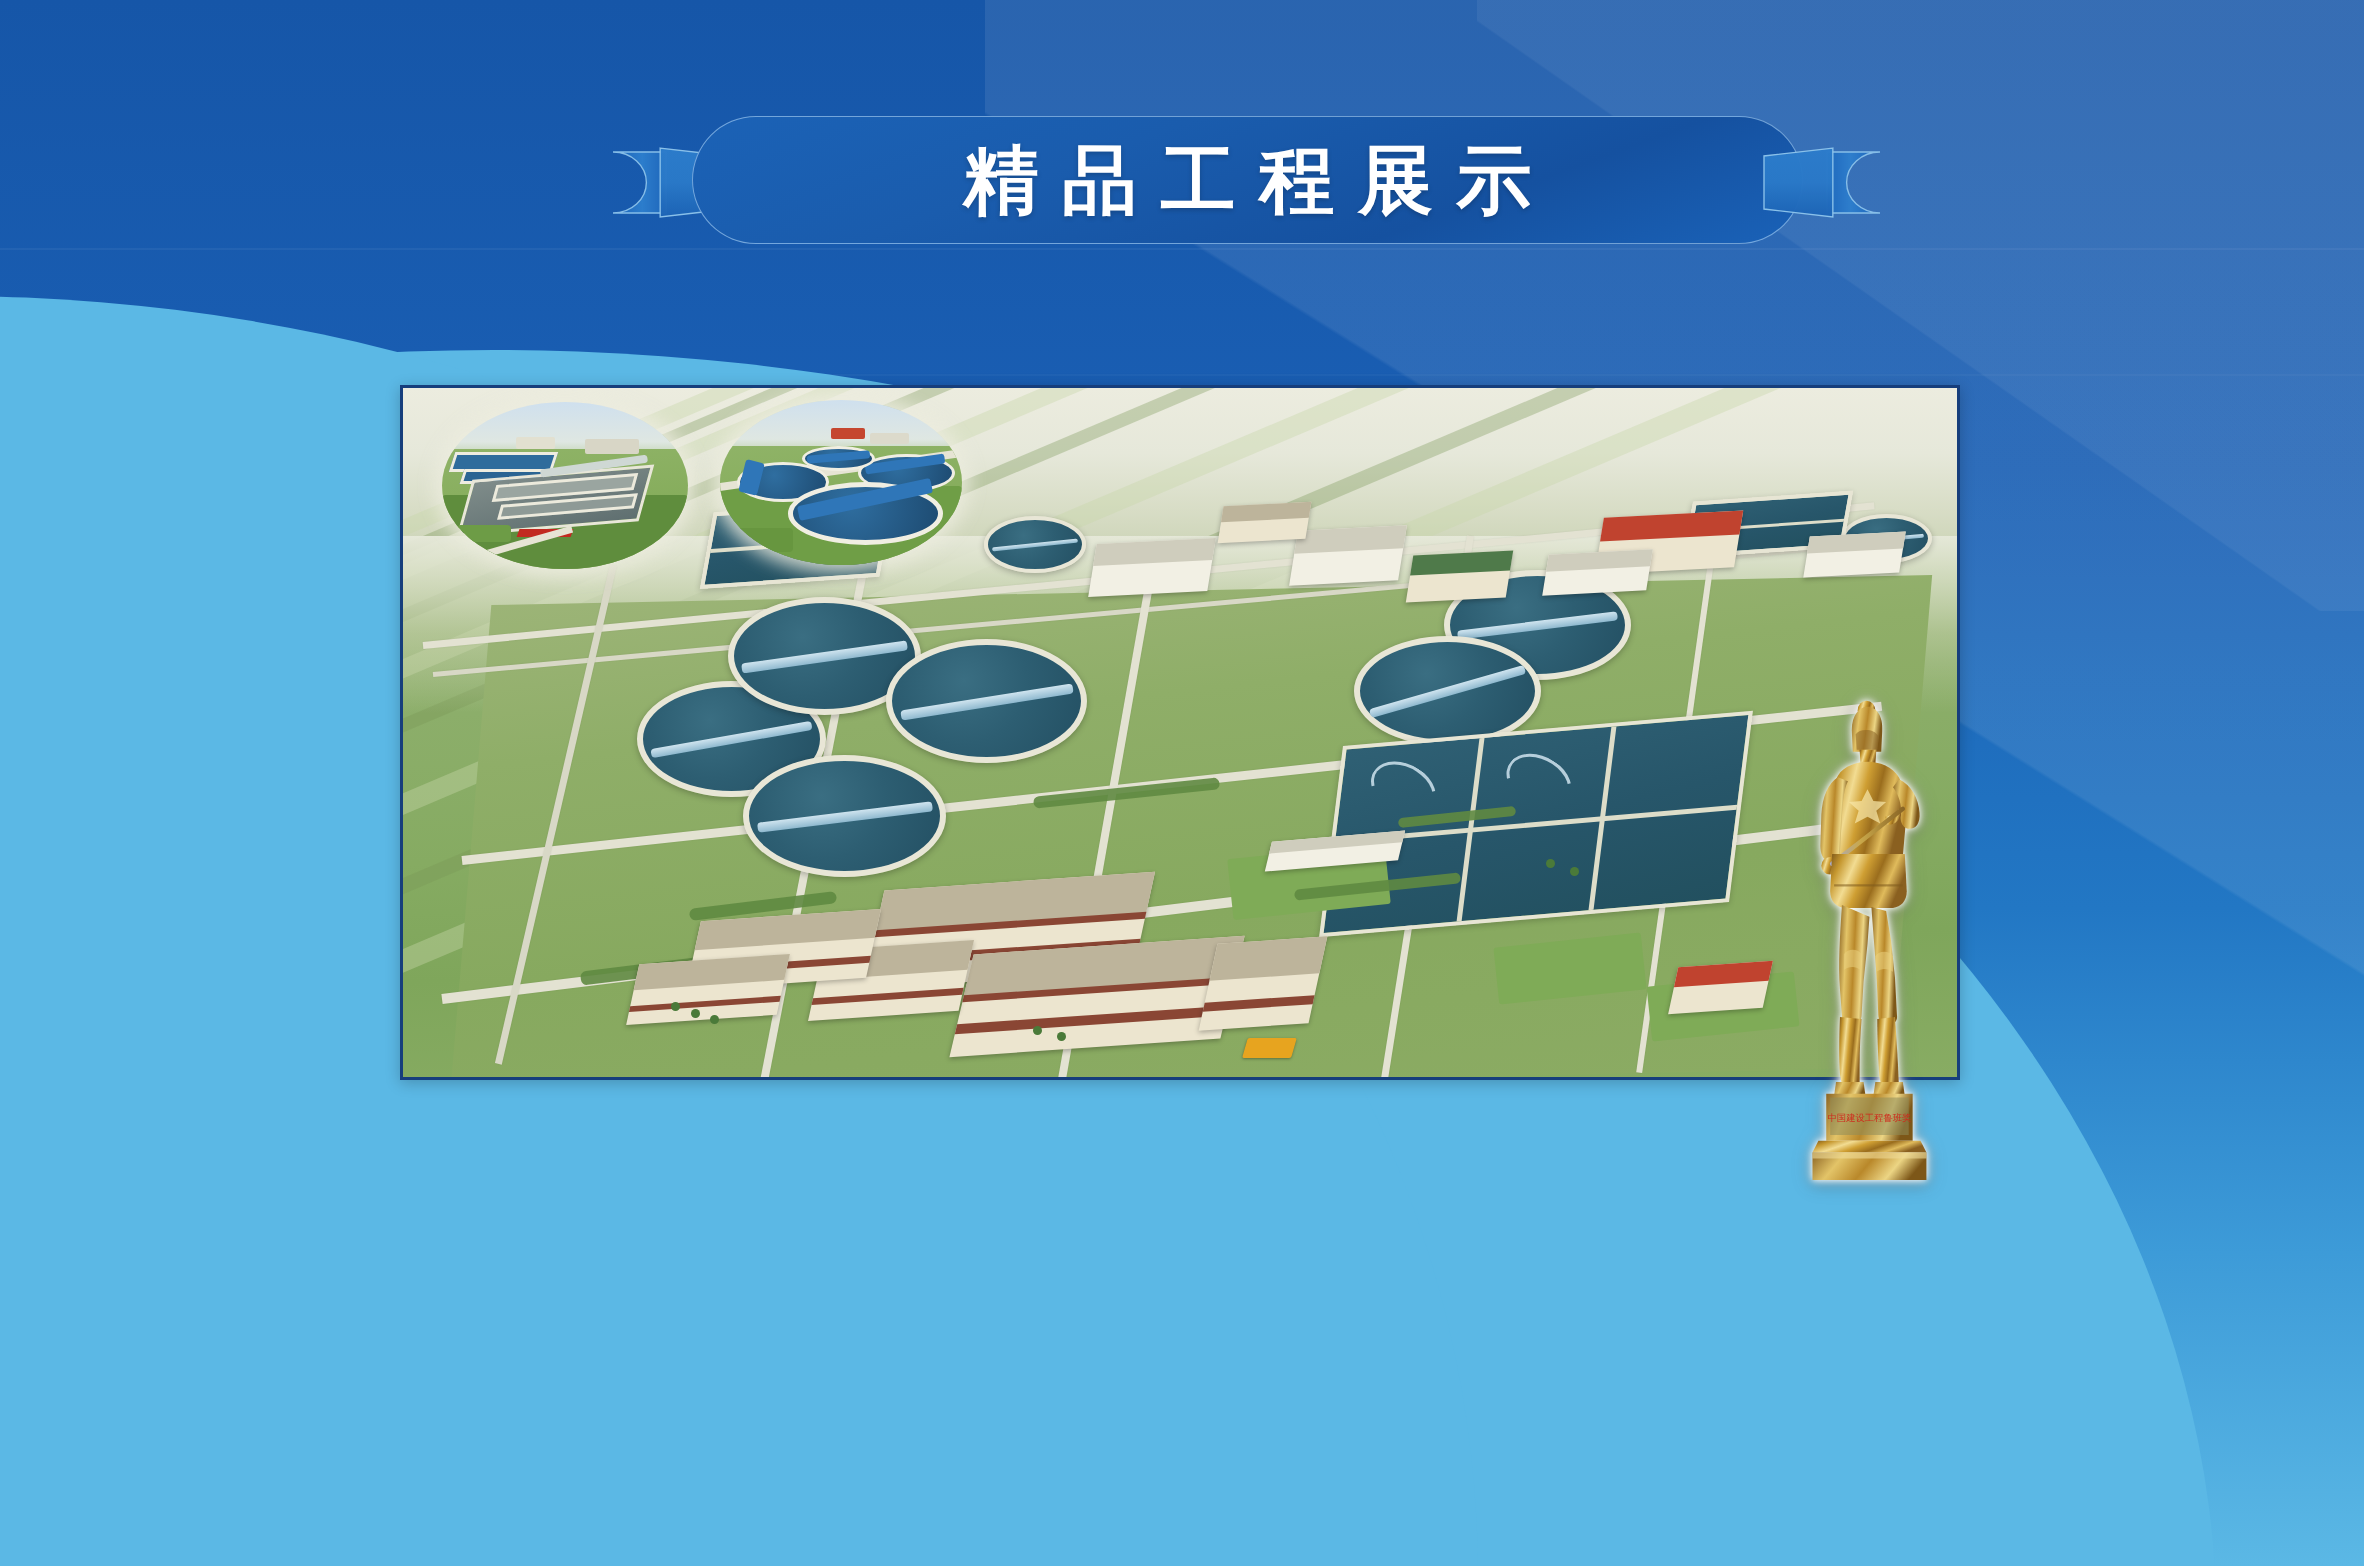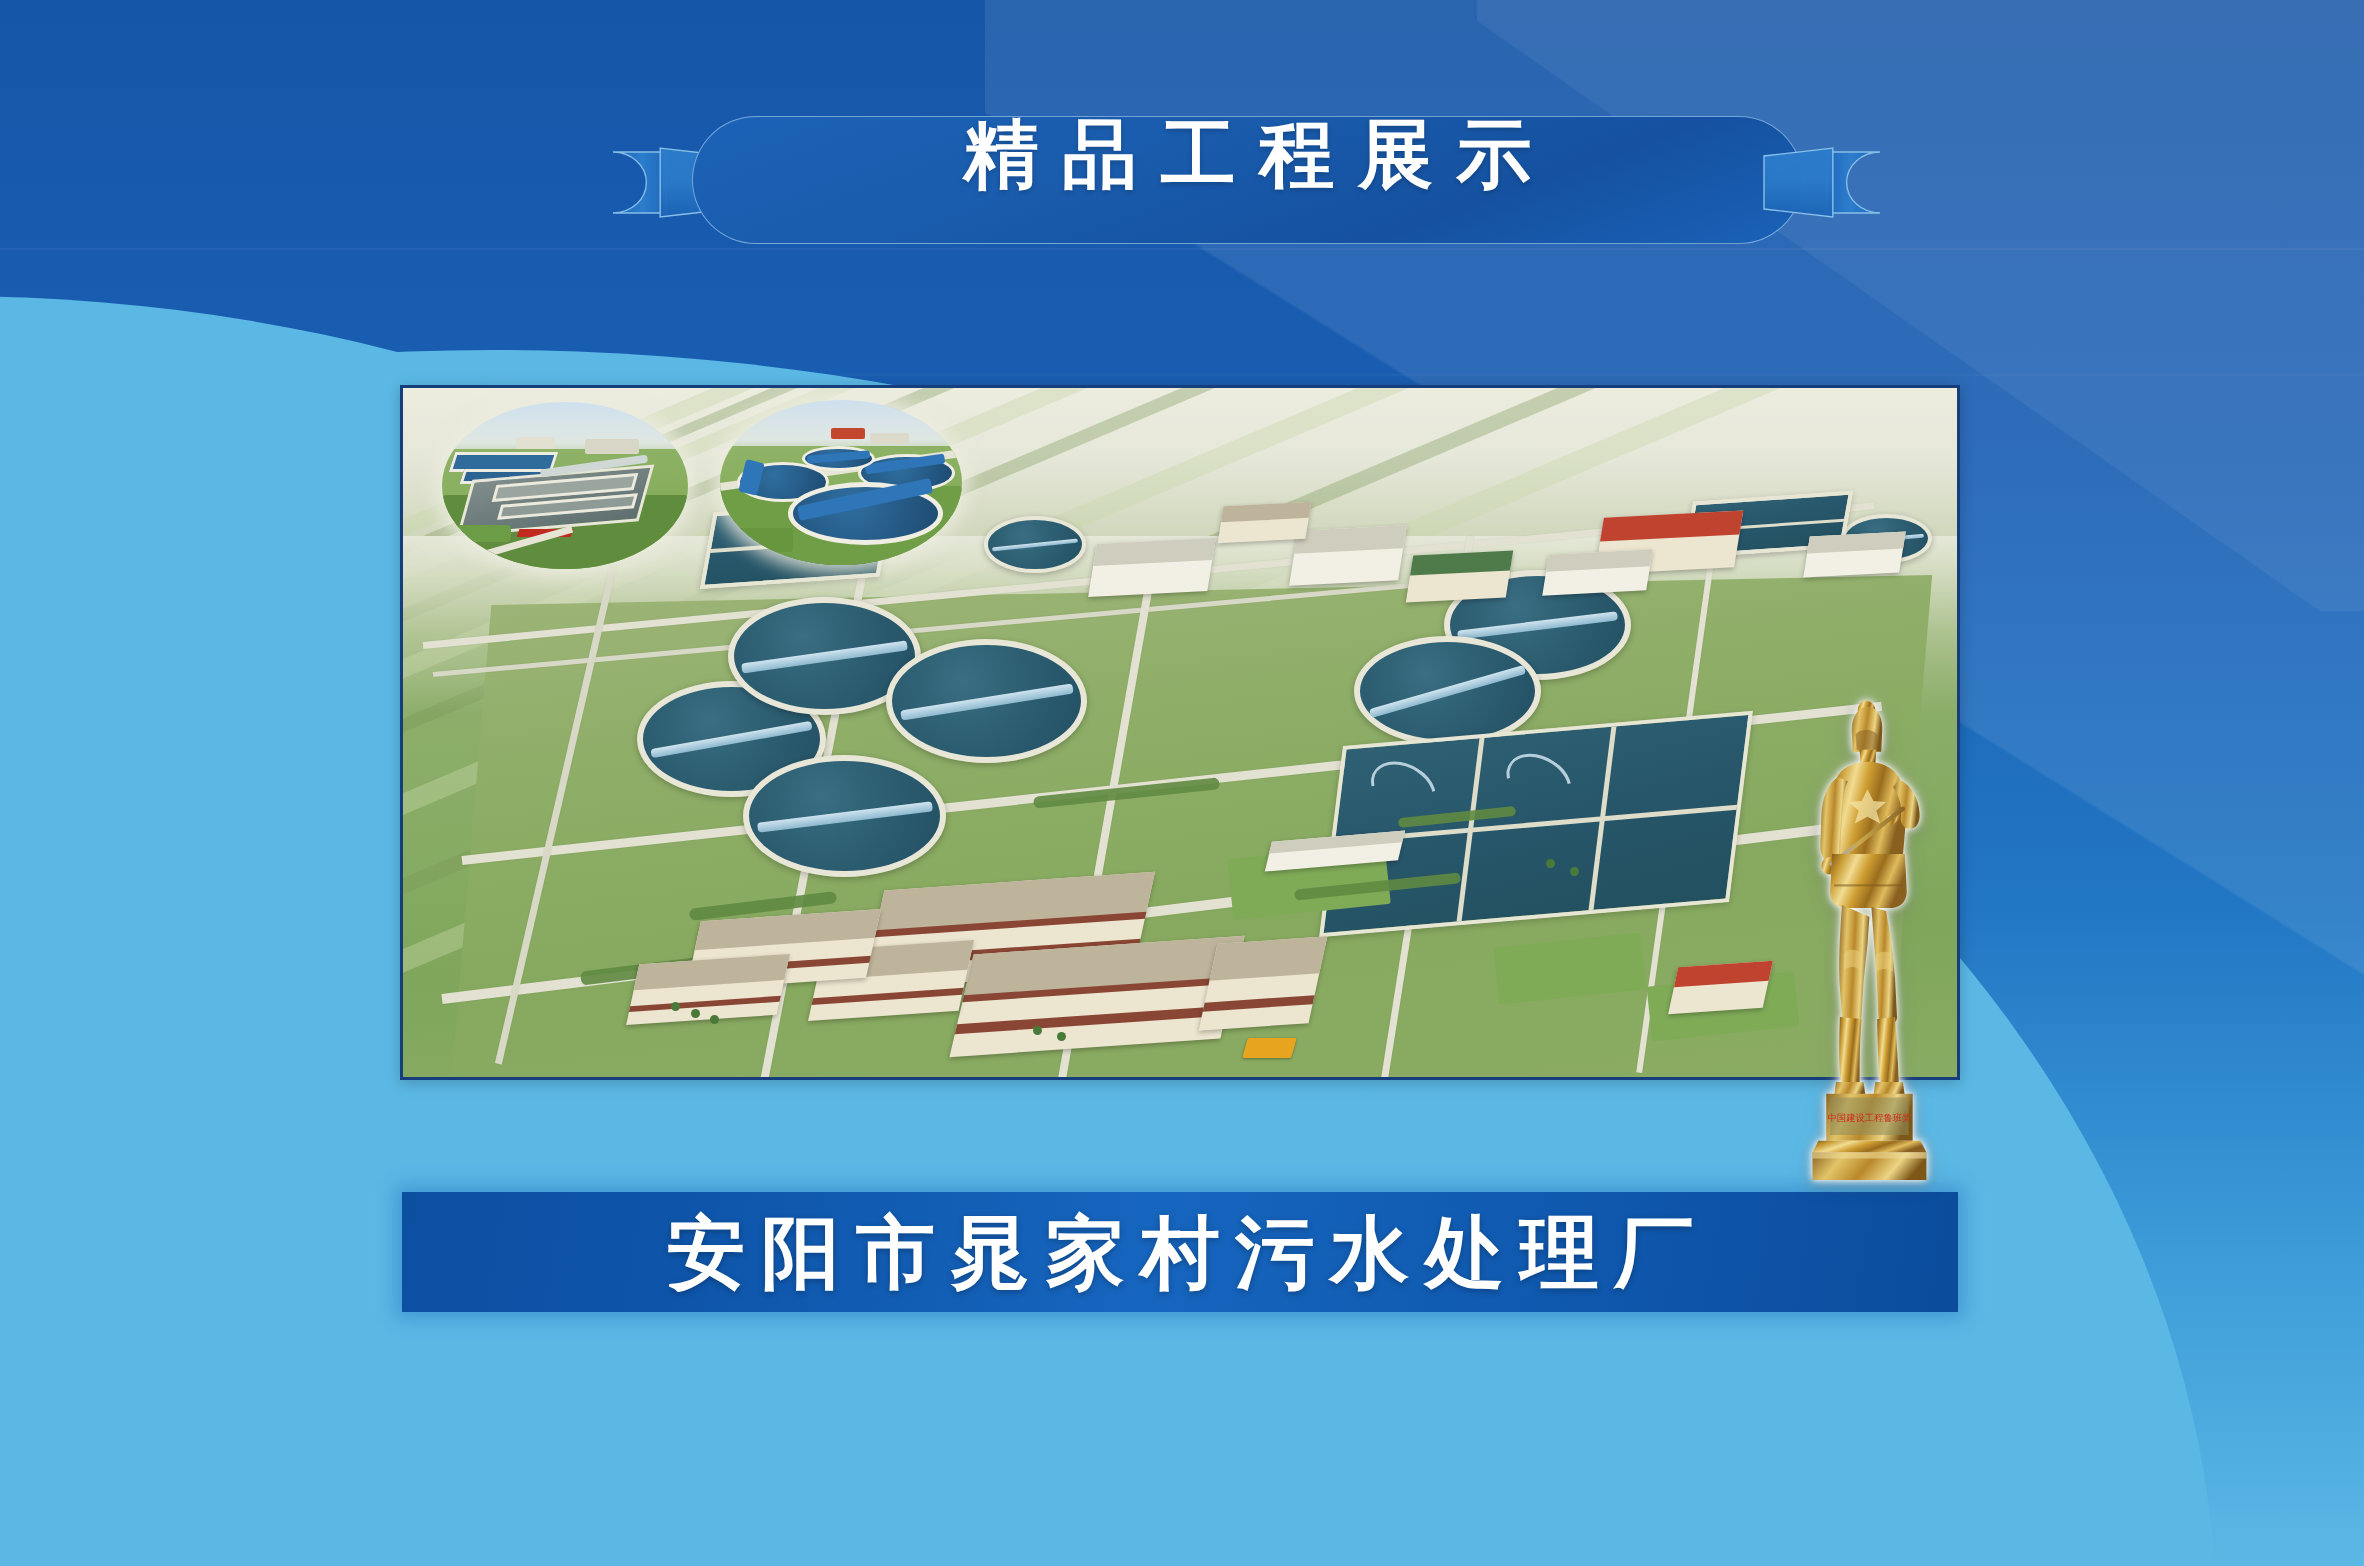--- a/index.html
+++ b/index.html
@@ -46,21 +46,21 @@
   .ribbon{position:absolute;top:29.6px;width:177px;height:73px;}
   .ribbon svg{display:block;width:177px;height:73px;}
   .ribbon-l{left:0px;}
   .ribbon-r{right:0px;}
   .pill{
     position:absolute;left:81px;top:0px;width:1111px;height:128px;
     border-radius:64px;
     background:linear-gradient(160deg,#1B62B6 0%,#1A5CAD 35%,#1551A0 70%,#1A62B8 100%);
     border:1px solid rgba(190,225,255,.55);
     box-sizing:border-box;
-    display:flex;align-items:flex-start;justify-content:center;
+    display:flex;align-items:center;justify-content:center;
   }
   .pill-text{
     color:#ffffff;font-size:75px;font-weight:bold;
     letter-spacing:23.6px;text-indent:23.6px;
     white-space:nowrap;line-height:1;
     font-family:"DejaVu Serif","Liberation Serif",serif;
     text-shadow:0 2px 4.9px rgba(0,0,0,.20);
   }
 
   
@@ -500,19 +500,16 @@
       <path d="M48,414 L128,414 L128,452 L48,452 Z" fill="#8e8d5a" opacity=".55"></path>
       <text x="88" y="438" text-anchor="middle" font-family="DejaVu Sans, sans-serif" font-size="9.5" fill="#cf2a1c">中国建设工程鲁班奖</text>
 
       <path d="M36,458 L140,458 L146,470 L30,470 Z" fill="url(#gold)"></path>
 
       <path d="M30,470 L146,470 L146,498 L30,498 Z" fill="url(#gold2)"></path>
       <path d="M30,470 L146,470 L146,476 L30,476 Z" fill="#f0dc99" opacity=".6"></path>
     </svg>
   </div>
 
-  <div class="titlebar">
-    <span class="titlebar-text">安阳市晁家村污水处理厂</span>
-  </div>
 
 
 </div>
 
 
 </body></html>

